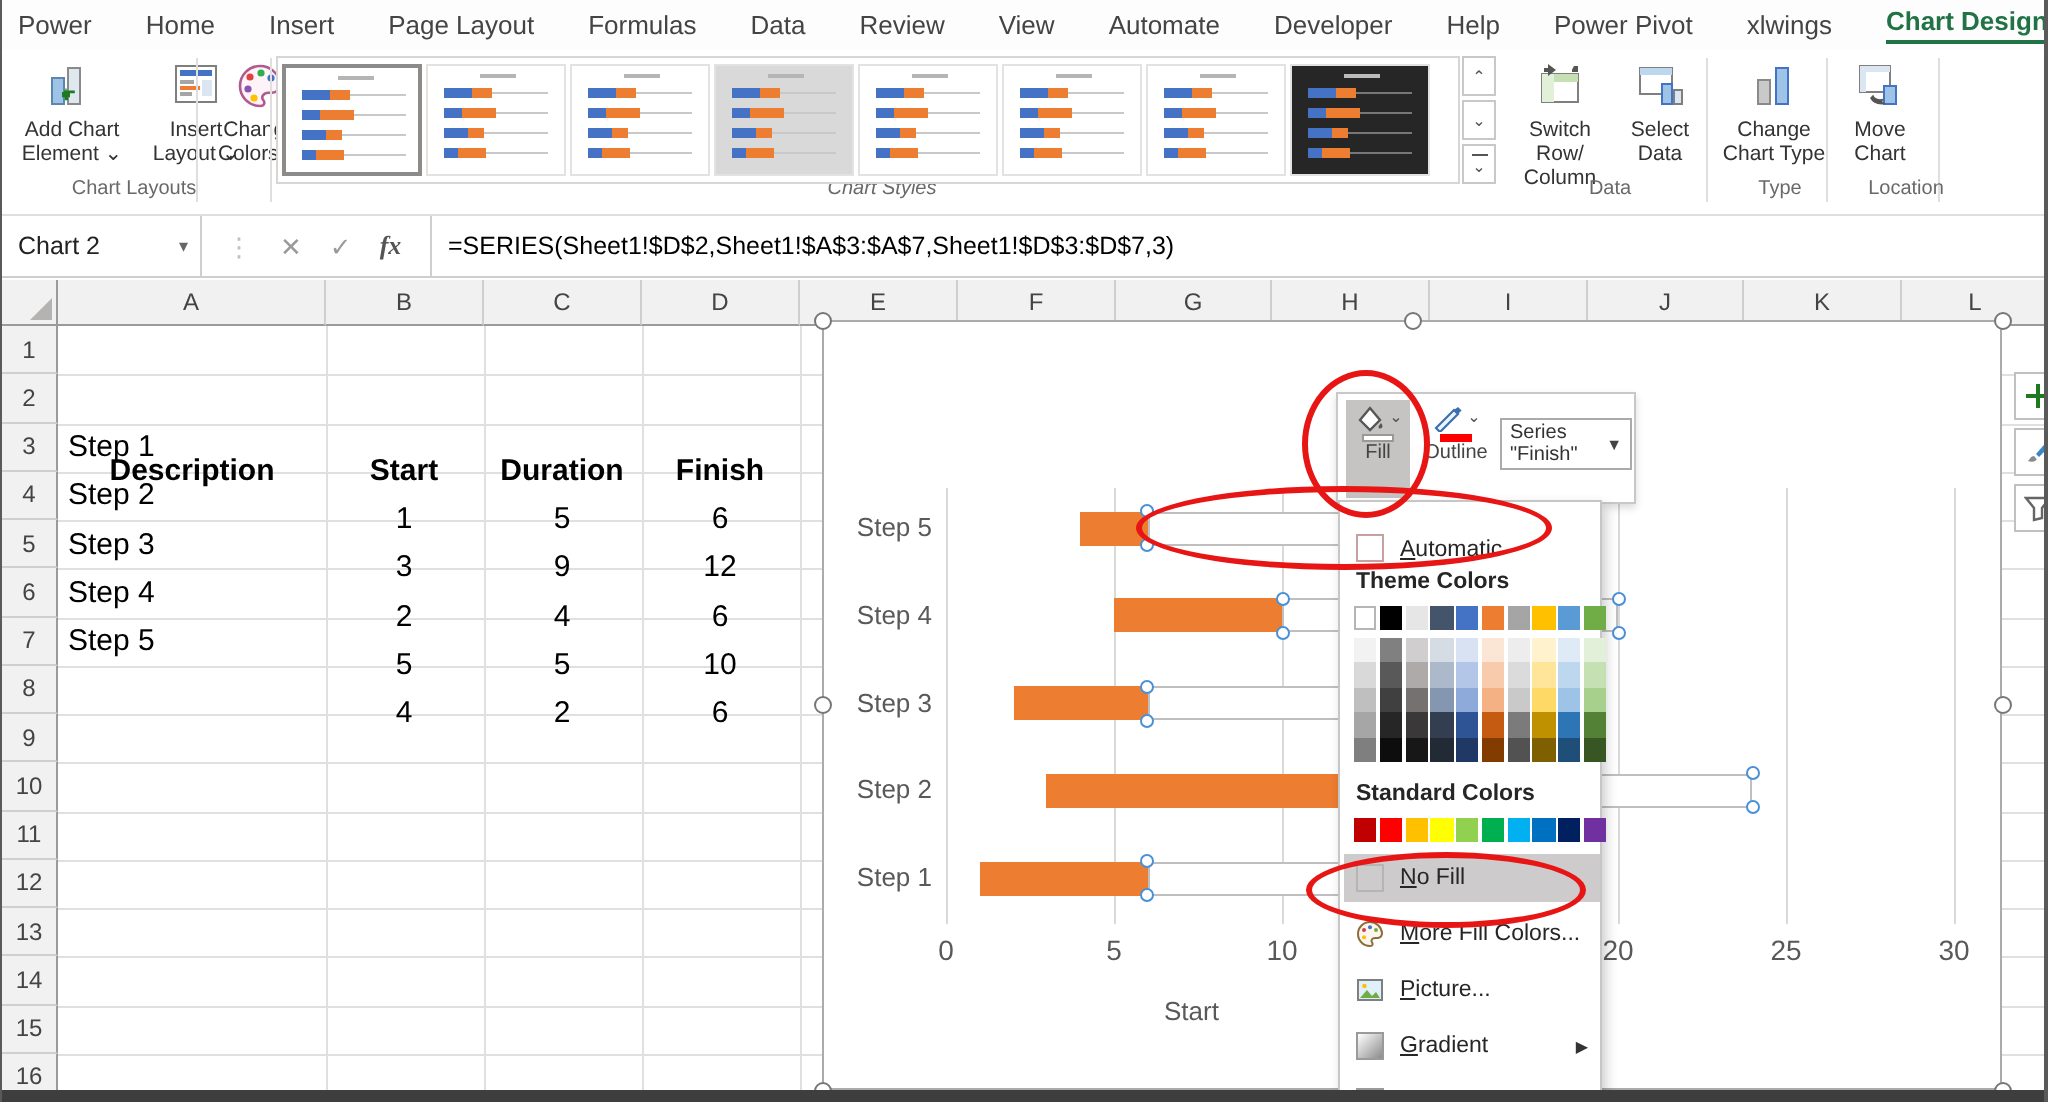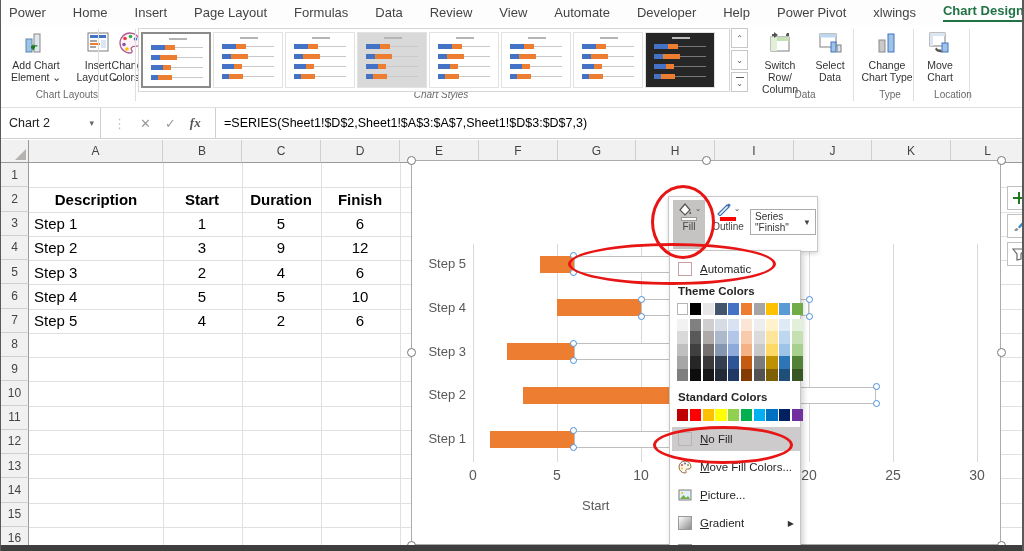--- a/index.html
+++ b/index.html
@@ -35,21 +35,21 @@
   #formulatext { flex:1; display:flex; align-items:center; padding-left:8px; font-size:12.5px; color:#000; }
   
   #sheet { left:0; top:139px; width:1024px; height:412px; background:#fff; }
   .colhdr { position:absolute; top:1px; height:23px; background:#f1f1f1; border-right:1px solid #cfcfcf; border-bottom:1px solid #9a9a9a; color:#444; font-size:12px; display:flex; align-items:center; justify-content:center; }
   .rowhdr { position:absolute; left:0; width:28px; background:#f1f1f1; border-bottom:1px solid #cfcfcf; border-right:1px solid #9a9a9a; color:#444; font-size:12px; display:flex; align-items:center; justify-content:center; }
   #cornercell { position:absolute; left:0; top:1px; width:28px; height:23px; background:#f1f1f1; border-right:1px solid #9a9a9a; border-bottom:1px solid #9a9a9a; }
   #cornercell:after { content:""; position:absolute; right:2px; bottom:2px; border-left:11px solid transparent; border-bottom:11px solid #b5b3b1; }
   .gline-v { position:absolute; width:1px; background:#e0e0e0; }
   .gline-h { position:absolute; height:1px; background:#e0e0e0; }
   .cell { position:absolute; font-size:15px; color:#000; display:flex; align-items:center; }
-  .cell.c { justify-content:center; }
+  .cell.c { justify-content:center;margin-top:36px; }
   .cell.b { font-weight:bold; }
   
   #chart { left:410px; top:160px; width:590px; height:385px; background:#fff; border:1px solid #ababab; }
   .cgrid { position:absolute; top:83px; height:218px; width:1px; background:#d9d9d9; }
   .catlab { position:absolute; width:52px; text-align:right; font-size:13px; color:#595959; }
   .ticklab { position:absolute; width:40px; text-align:center; font-size:14px; color:#595959; top:306px; }
   .dbar { position:absolute; height:17px; background:#ED7D31; }
   .fbarseg { position:absolute; height:17px; background:#fff; border:1px solid #bfbfbf; }
   .handle { position:absolute; width:7px; height:7px; border-radius:50%; background:#fff; border:1.5px solid #4a90d9; }
   .framehandle { position:absolute; width:9px; height:9px; border-radius:50%; background:#fff; border:1.5px solid #777; }
@@ -504,21 +504,21 @@
       <div class="swatchbar" id="outlineswatch" style="background: rgb(255, 0, 0); border-color: rgb(255, 0, 0);"></div>
       <span>Outline</span>
     </div>
     <div id="seriescombo">
       <span>Series "Finish"</span>
       <span class="cbcaret">▼</span>
     </div>
   </div>
 
   <div id="fillmenu" class="abs">
-    <div class="mitem" style="top:6px;">
+    <div class="mitem" style="top:6px;align-items:flex-end;">
       <div class="micon" style="border:1px solid #c9a0a0; background:#fff;"></div>
       <span class="ak">Automatic</span>
     </div>
     <div class="mhdr" style="top:34px;">Theme Colors</div>
     <div class="swrow" id="themerow" style="top:52px;">
         <div class="sw" style="background: rgb(255, 255, 255); border: 1px solid rgb(181, 181, 181);"></div>
         <div class="sw" style="background: rgb(0, 0, 0); border: 1px solid rgb(0, 0, 0);"></div>
         <div class="sw" style="background: rgb(231, 230, 230); border: 1px solid rgb(231, 230, 230);"></div>
         <div class="sw" style="background: rgb(68, 84, 106); border: 1px solid rgb(68, 84, 106);"></div>
         <div class="sw" style="background: rgb(68, 114, 196); border: 1px solid rgb(68, 114, 196);"></div>
@@ -618,21 +618,21 @@
       <span class="ak">No Fill</span>
     </div>
     <div class="mitem" style="top:204px;">
       <svg class="micon" viewBox="0 0 14 14">
           <path d="M7 1a6 6 0 1 0 0 12c1.4 0 1.6-1 1-1.8-.7-.9 0-2.2 1.6-2.2H11a2.5 2.5 0 0 0 2-2.5A6 6 0 0 0 7 1z" fill="#fdf6ee" stroke="#8a6d3b" stroke-width="1"></path>
           <circle cx="4" cy="5" r="1" fill="#d04040"></circle>
           <circle cx="7" cy="3.6" r="1" fill="#4472C4"></circle>
           <circle cx="10" cy="5" r="1" fill="#70AD47"></circle>
           <circle cx="4" cy="8.6" r="1" fill="#FFC000"></circle>
         </svg>
-      <span class="ak">Move Fill Colors...</span>
+      <span class="ak">More Fill Colors...</span>
     </div>
     <div class="mitem" style="top:232px;">
       <svg class="micon" viewBox="0 0 14 14">
           <rect x="1" y="2" width="12" height="10" fill="#dff0fb" stroke="#7f7f7f"></rect>
           <circle cx="4.2" cy="5" r="1.1" fill="#FFC000"></circle>
           <path d="M2 11l3.5-4 2.5 3 2-2 2 3z" fill="#70AD47"></path>
         </svg>
       <span class="ak">Picture...</span>
     </div>
     <div class="mitem" style="top:260px;">

